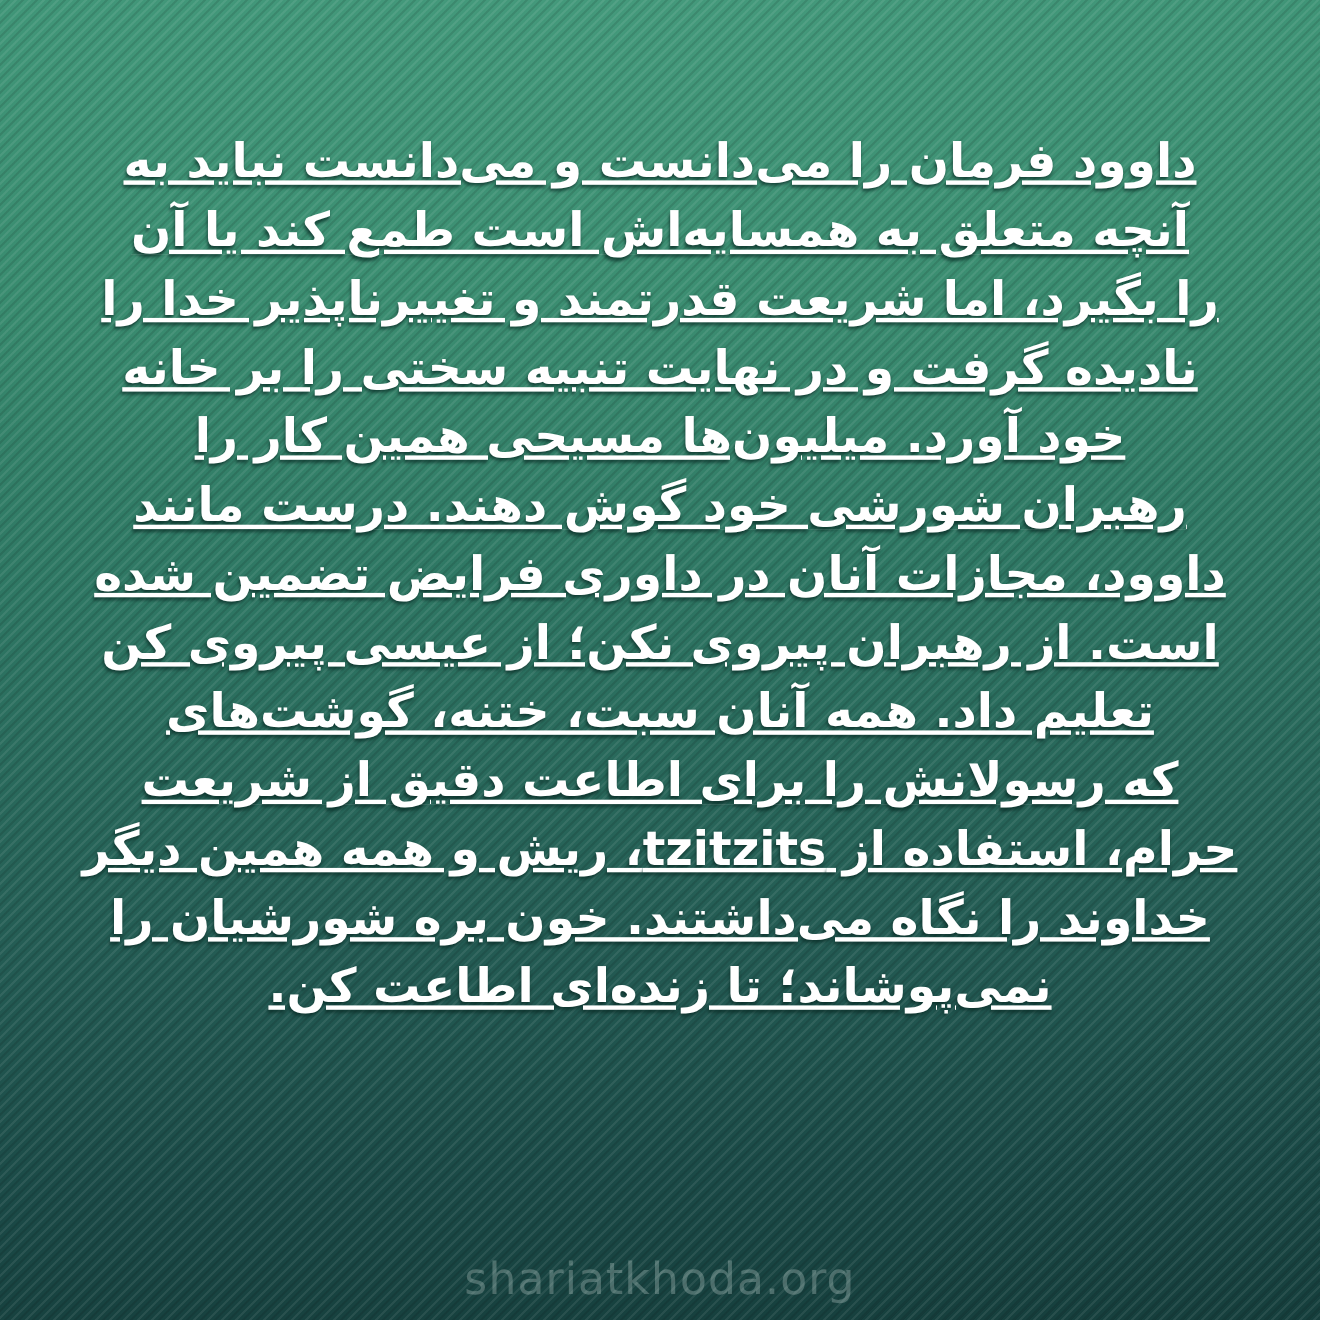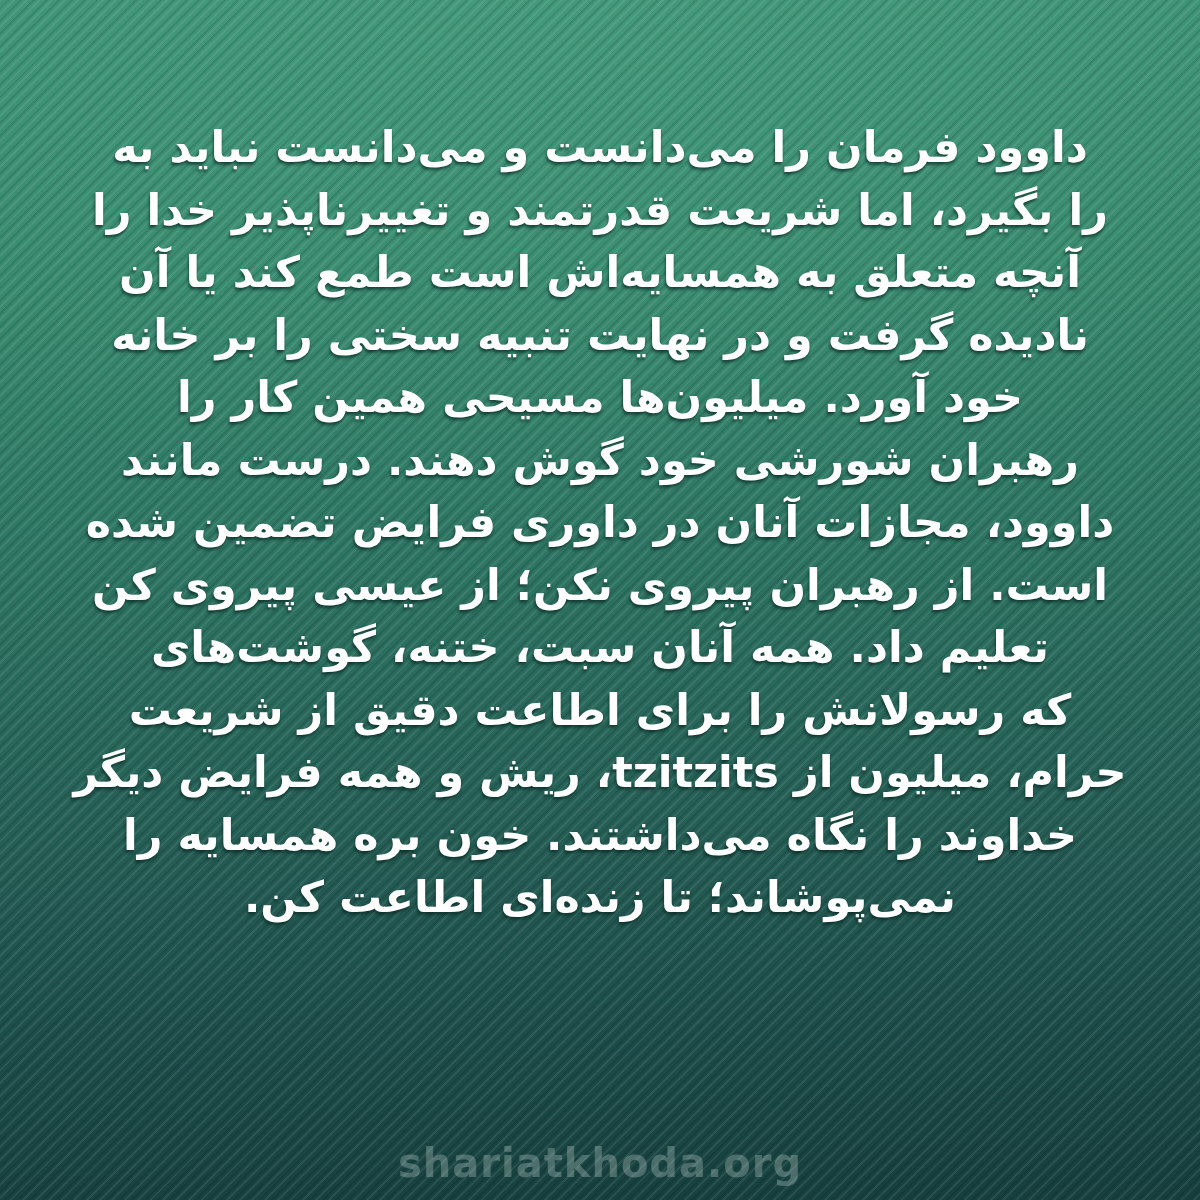--- a/index.html
+++ b/index.html
@@ -41,55 +41,56 @@
     left: 0;
     right: 0;
     direction: rtl;
     text-align: center;
     color: #ffffff;
     font-weight: bold;
     font-size: 43px;
     line-height: 62.5px;
     font-family: "DejaVu Sans", sans-serif;
     text-shadow: -1px 3px 3px rgba(8, 40, 34, 0.55), 0 1px 2px rgba(8, 40, 34, 0.35);
+    text-decoration: underline;
   }
   .quote-line {
     white-space: nowrap;
     height: 62.5px;
   }
   .watermark {
     position: absolute;
     left: 0;
     right: 0;
     bottom: 14px;
     text-align: center;
     direction: ltr;
-    font-weight: bold;
+    font-weight: normal;
     font-size: 40px;
     letter-spacing: 1px;
     color: rgba(232, 244, 241, 0.26);
     font-family: "DejaVu Sans", sans-serif;
   }
 </style>
 </head>
 <body>
 
 <div class="page">
   <div class="stripes"></div>
 
   <div class="quote" dir="rtl">
     <div class="quote-line">داوود فرمان را می‌دانست و می‌دانست نباید به</div>
+    <div class="quote-line">آنچه متعلق به همسایه‌اش است طمع کند یا آن</div>
     <div class="quote-line">را بگیرد، اما شریعت قدرتمند و تغییرناپذیر خدا را</div>
-    <div class="quote-line">آنچه متعلق به همسایه‌اش است طمع کند یا آن</div>
     <div class="quote-line">نادیده گرفت و در نهایت تنبیه سختی را بر خانه</div>
     <div class="quote-line">خود آورد. میلیون‌ها مسیحی همین کار را</div>
     <div class="quote-line">رهبران شورشی خود گوش دهند. درست مانند</div>
     <div class="quote-line">داوود، مجازات آنان در داوری فرایض تضمین شده</div>
     <div class="quote-line">است. از رهبران پیروی نکن؛ از عیسی پیروی کن</div>
     <div class="quote-line">تعلیم داد. همه آنان سبت، ختنه، گوشت‌های</div>
     <div class="quote-line">که رسولانش را برای اطاعت دقیق از شریعت</div>
-    <div class="quote-line">حرام، میلیون از tzitzits، ریش و همه فرایض دیگر</div>
-    <div class="quote-line">خداوند را نگاه می‌داشتند. خون بره همسایه را</div>
+    <div class="quote-line">حرام، استفاده از tzitzits، ریش و همه همین دیگر</div>
+    <div class="quote-line">خداوند را نگاه می‌داشتند. خون بره شورشیان را</div>
     <div class="quote-line">نمی‌پوشاند؛ تا زنده‌ای اطاعت کن.</div>
   </div>
 
   <div class="watermark">shariatkhoda.org</div>
 </div>
 
 </body></html>

